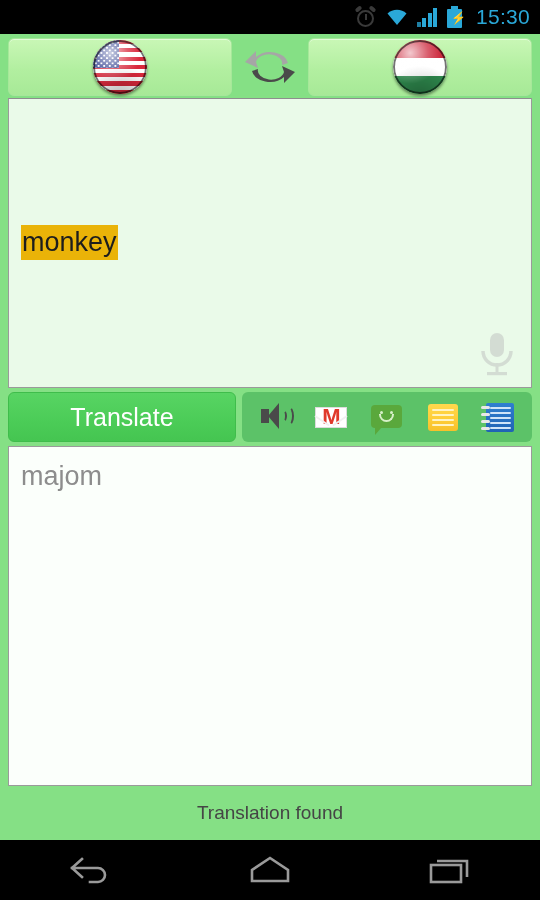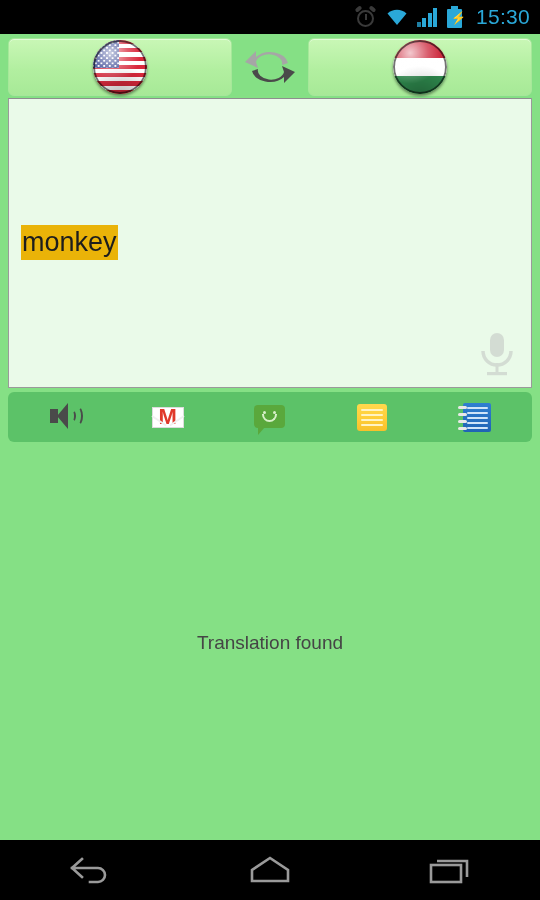--- a/index.html
+++ b/index.html
@@ -400,20 +400,23 @@
     <svg class="mic-icon" viewBox="0 0 44 46">
       <rect x="15" y="2" width="14" height="24" rx="7" fill="#b9b9b9"></rect>
       <path d="M8 20 A14 14 0 0 0 36 20" stroke="#b9b9b9" stroke-width="3.5" fill="none"></path>
       <rect x="20.5" y="32" width="3" height="9" fill="#b9b9b9"></rect>
       <rect x="12" y="41" width="20" height="3.2" fill="#b9b9b9"></rect>
     </svg>
   </div>
 
   <div class="action-row">
 
+    <div class="translate-btn">
+      <span>Translate</span>
+    </div>
 
     <div class="icon-panel">
 
       <div class="act-icon ic-speaker">
         <span class="cone"></span>
           <span class="horn"></span>
         <span class="w1"></span>
           <span class="w2"></span>
       </div>
 
@@ -449,20 +452,23 @@
           <span class="ln"></span>
         <span class="sp"></span>
           <span class="sp"></span>
         <span class="sp"></span>
           <span class="sp"></span>
       </div>
 
     </div>
   </div>
 
+  <div class="output-wrap">
+    <div class="output-text">majom</div>
+  </div>
 
   <div class="status-msg">Translation found</div>
 
   <div class="navbar">
 
     <div class="nav-btn">
       <svg width="48" height="34" viewBox="0 0 48 34">
         <path d="M6 15 L16 6 M6 15 L16 24 M6 15 L32 15 A7 7 0 0 1 32 29 L24 29" stroke="#9a9a9a" stroke-width="2.6" fill="none" stroke-linecap="square"></path>
       </svg>
     </div>

